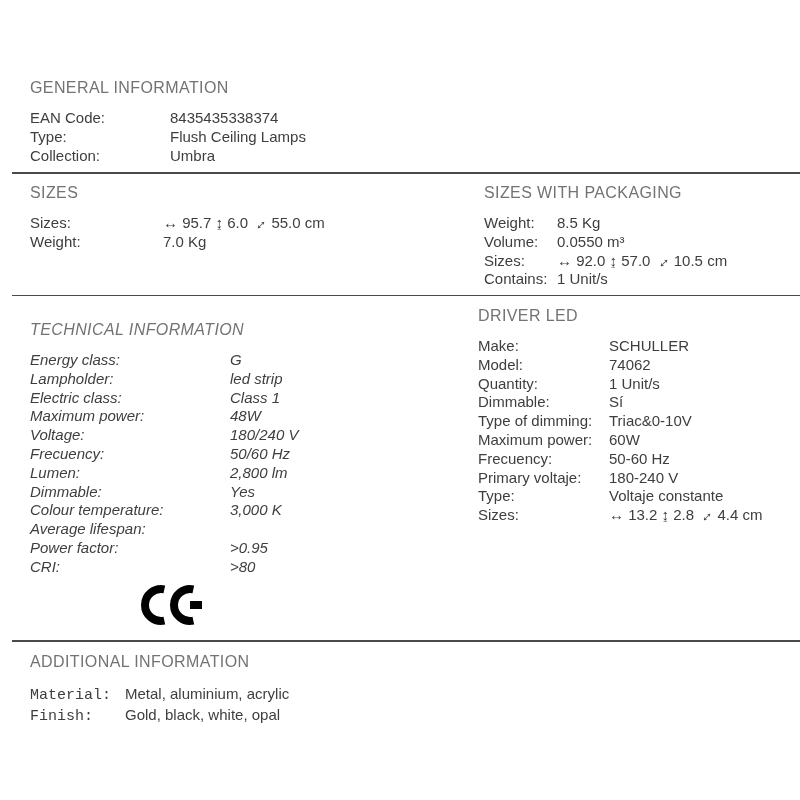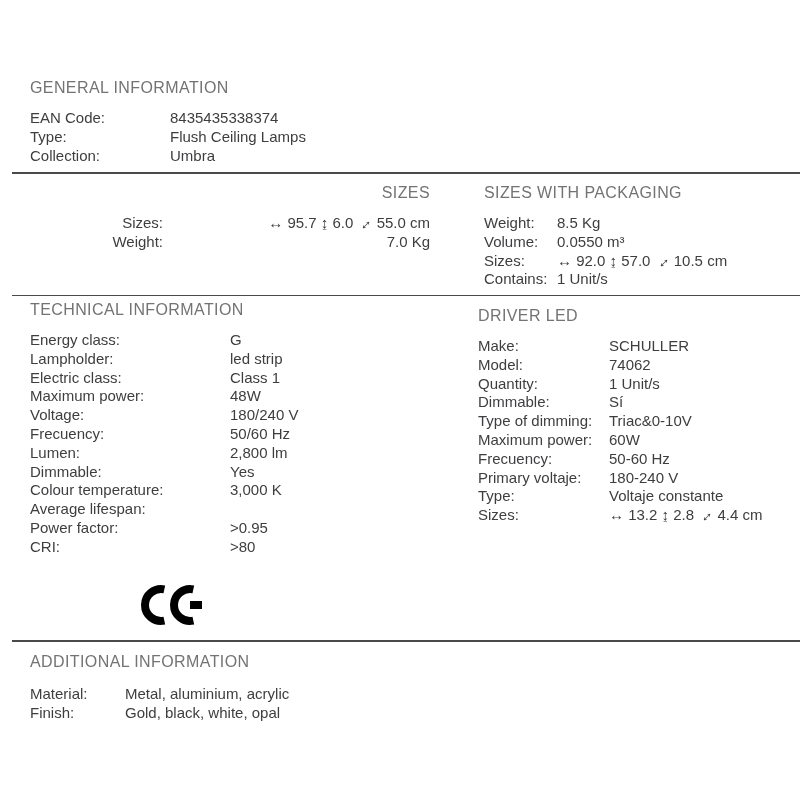--- a/index.html
+++ b/index.html
@@ -21,21 +21,21 @@
     display:flex; align-items:baseline;
     font-size:15px; line-height:18.8px; color:#3e3e40; white-space:nowrap;
   }
   .lbl { flex:0 0 auto; }
   .val { flex:1 1 auto; }
   .sec-general  .lbl { width:140px; }
   .sec-sizes    .lbl { width:133px; }
   .sec-pack     .lbl { width:73px;  }
   .sec-tech     .lbl { width:200px; }
   .sec-driver   .lbl { width:131px; }
-  .sec-add      .lbl { width:95px;  }
+  .sec-add      .lbl { width:95px;font-family:Liberation Mono, monospace;  }
   .arrow { display:inline-block; }
   .diag  { display:inline-block; transform:rotate(-45deg); }
   .ce-mark { position:absolute; left:140px; top:584px; }
   .ce-mark svg { display:block; }
 </style>
 </head>
 <body>
 
 <div class="section sec-general" style="left:30px; top:78px; width:740px;">
   <div class="sec-title">GENERAL INFORMATION</div>
@@ -50,21 +50,21 @@
     </div>
     <div class="row">
       <span class="lbl">Collection:</span>
       <span class="val">Umbra</span>
     </div>
   </div>
 </div>
 
 <div class="hr" style="top:172px;"></div>
 
-<div class="section sec-sizes" style="left:30px; top:183px; width:400px;text-align:right;">
+<div class="section sec-sizes" style="left:30px; top:183px; width:400px;">
   <div class="sec-title">SIZES</div>
   <div class="rows">
     <div class="row">
       <span class="lbl">Sizes:</span>
       <span class="val"><span class="arrow">↔</span> <span>95.7</span> <span class="arrow">↨</span> <span>6.0</span> <span class="diag">↔</span> <span>55.0</span> <span>cm</span></span>
     </div>
     <div class="row">
       <span class="lbl">Weight:</span>
       <span class="val">7.0 Kg</span>
     </div>
@@ -88,21 +88,21 @@
     </div>
     <div class="row">
       <span class="lbl">Contains:</span>
       <span class="val">1 Unit/s</span>
     </div>
   </div>
 </div>
 
 <div class="hr" style="top:294.5px;"></div>
 
-<div class="section sec-tech" style="left:30px; top:300px; width:410px;">
+<div class="section sec-tech" style="left:30px; top:320px; width:410px;font-style:italic;">
   <div class="sec-title">TECHNICAL INFORMATION</div>
   <div class="rows">
     <div class="row">
       <span class="lbl">Energy class:</span>
       <span class="val">G</span>
     </div>
     <div class="row">
       <span class="lbl">Lampholder:</span>
       <span class="val">led strip</span>
     </div>

